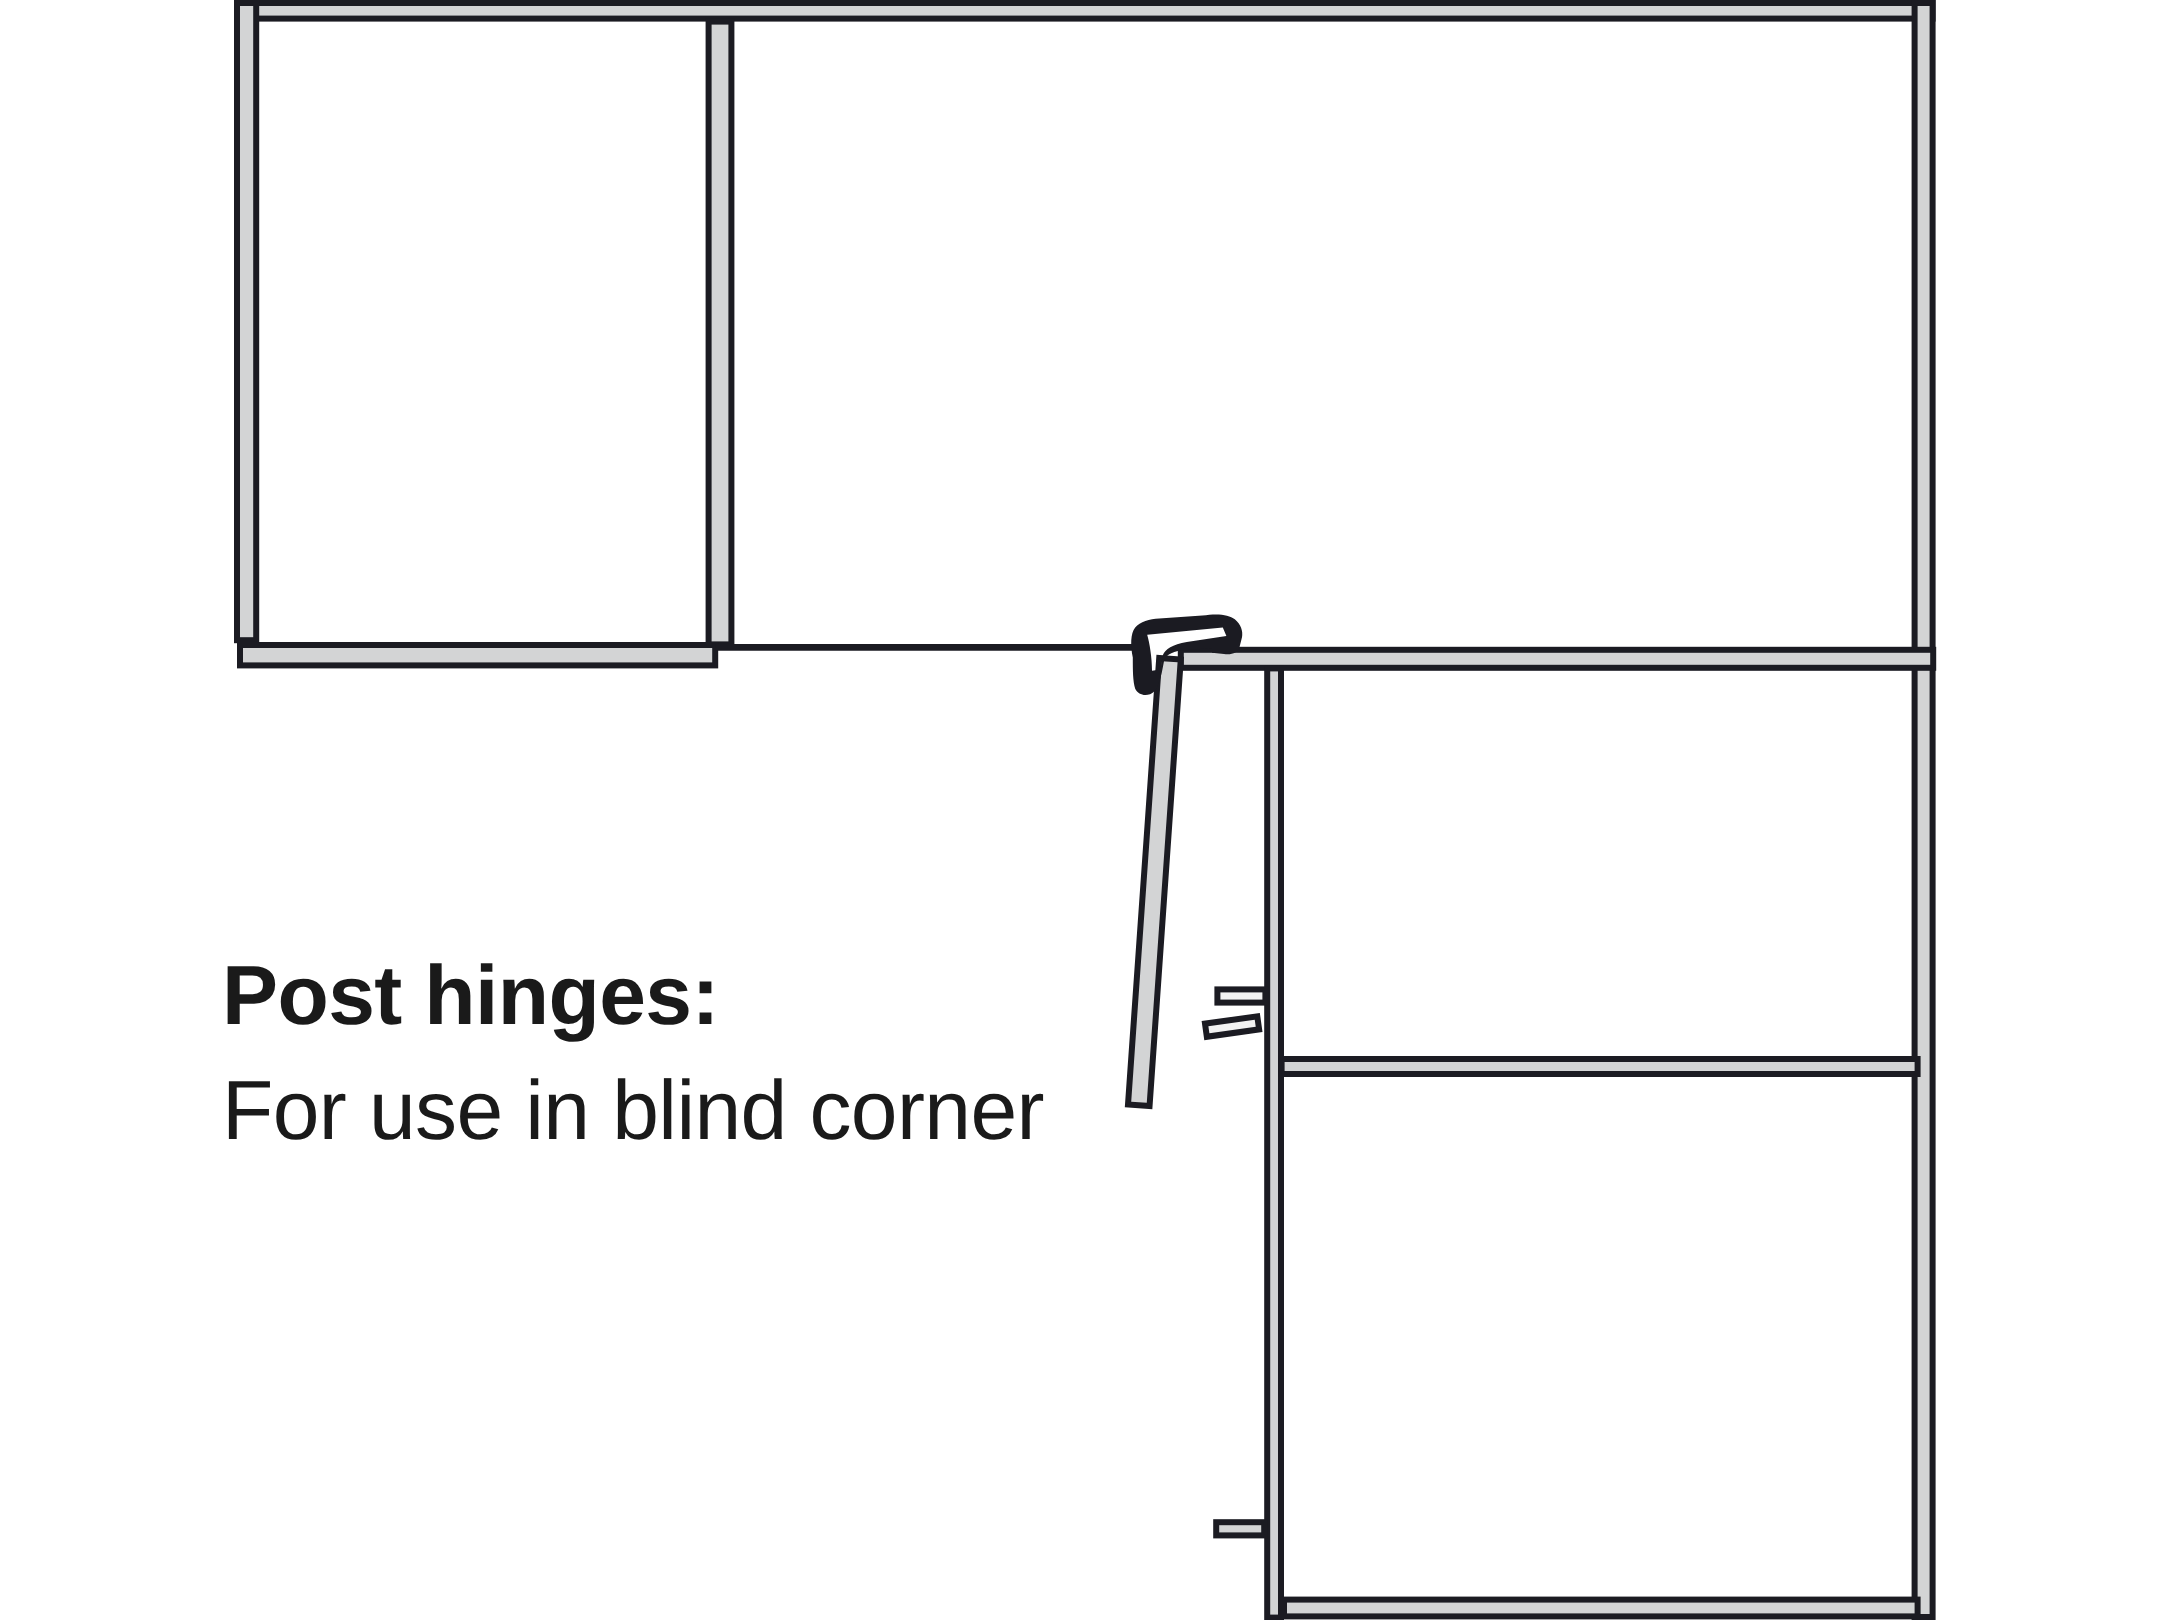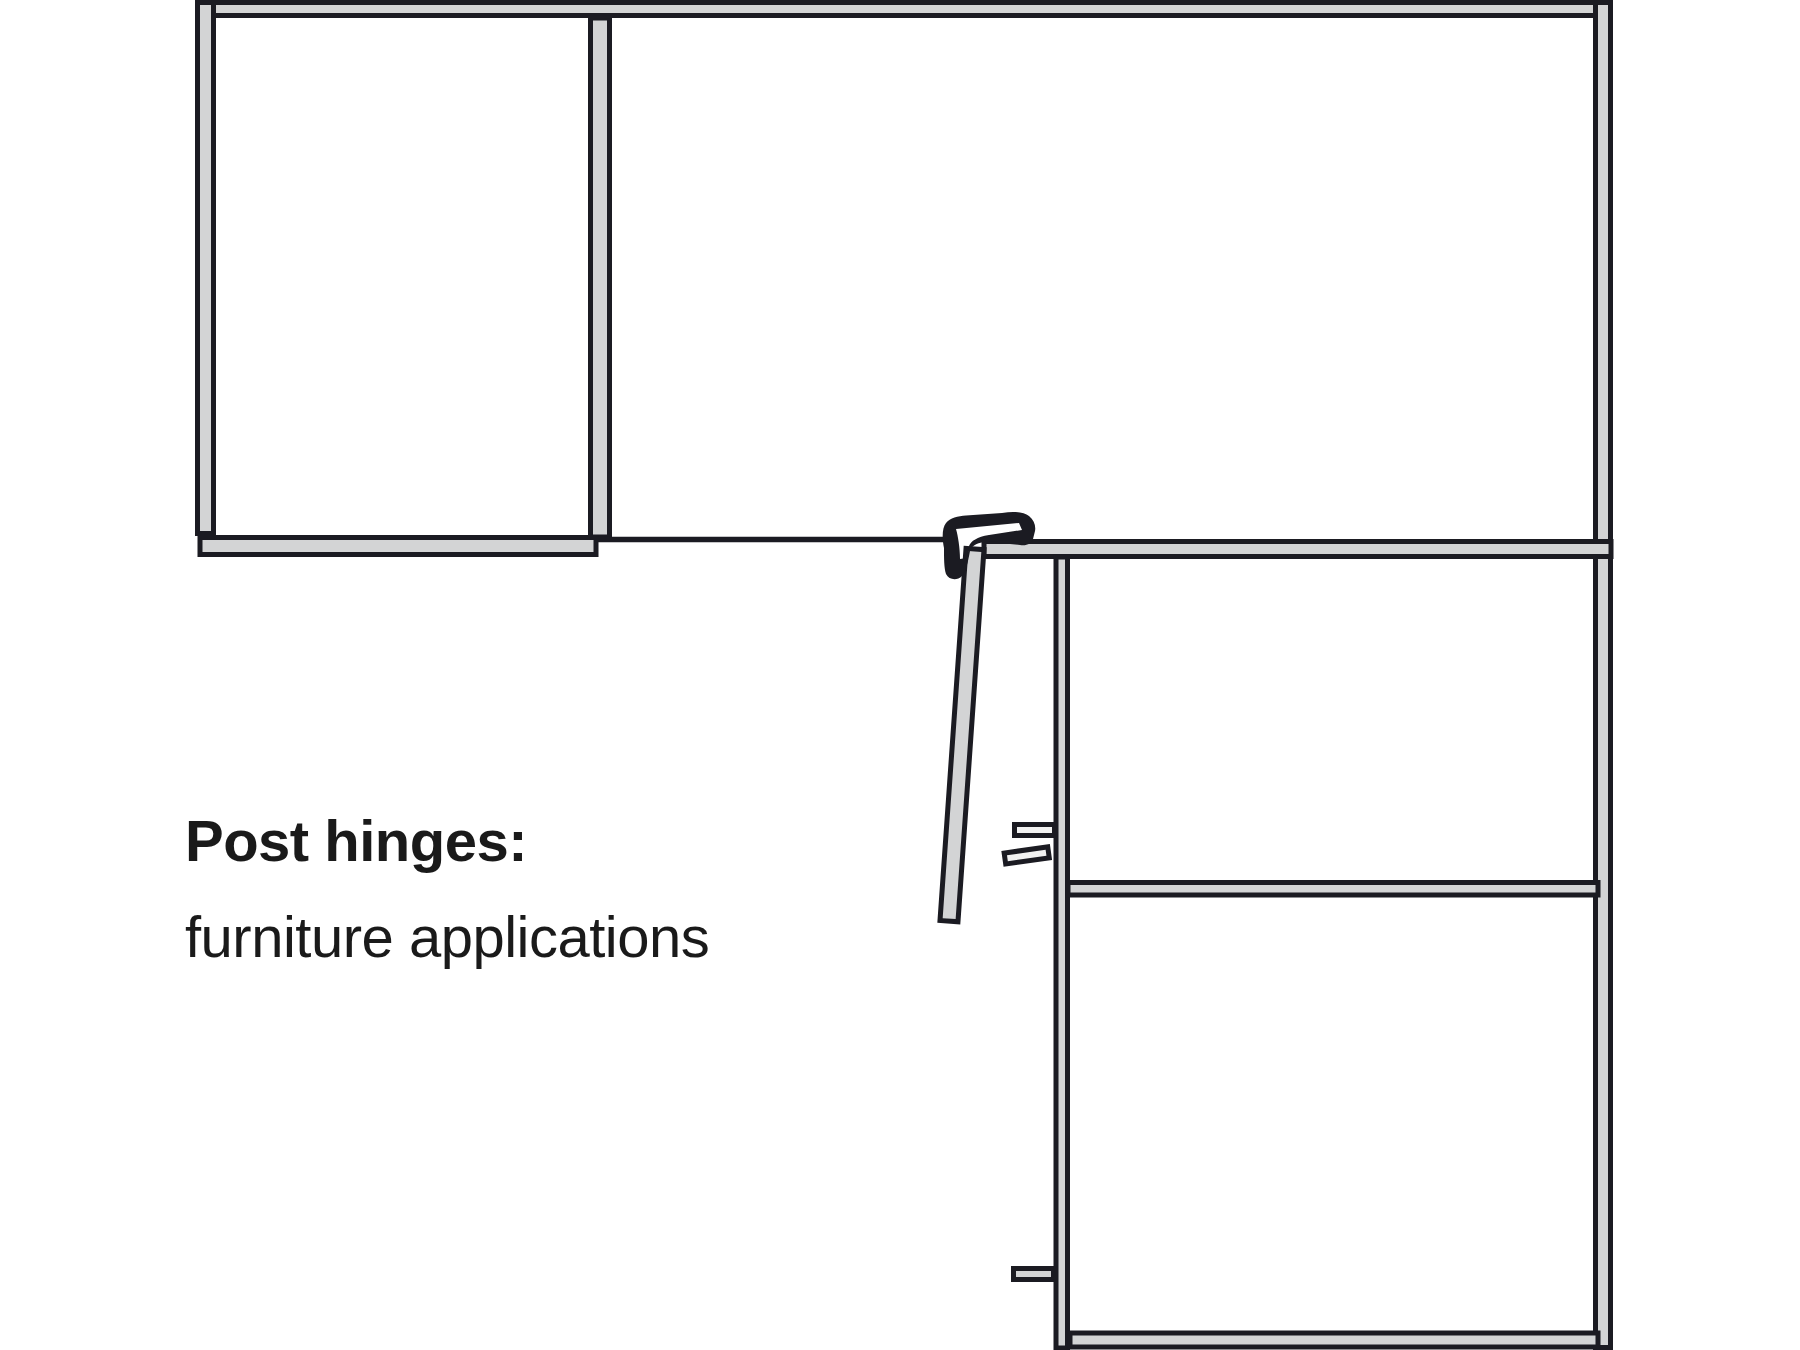--- a/index.html
+++ b/index.html
@@ -37,25 +37,24 @@
   }
   .hinge-body {
     fill: var(--outline, #1b1b22);
     fill-rule: evenodd;
   }
   .caption {
     position: absolute;
     left: 185px;
     top: 781px;
     color: var(--text, #1a1a1a);
-    font-size: 58px;
+    font-size: 70px;
     line-height: 96px;
     letter-spacing: -0.5px;
     white-space: nowrap;
-    margin-top: 12px;
   }
   .caption .title {
     font-weight: bold;
   }
 </style>
 </head>
 <body>
 
 <div class="stage">
 
@@ -115,16 +114,16 @@
          L 989 535
          C 977 537 971 541 969 546
          L 967 558
          L 960 559
          C 960 548 958 536 956 529
          Z"></path>
   </svg>
 
   <div class="caption">
     <div class="title">Post hinges:</div>
-    <div class="line">furniture applications</div>
+    <div class="line">For use in blind corner</div>
   </div>
 
 </div>
 
 </body></html>

